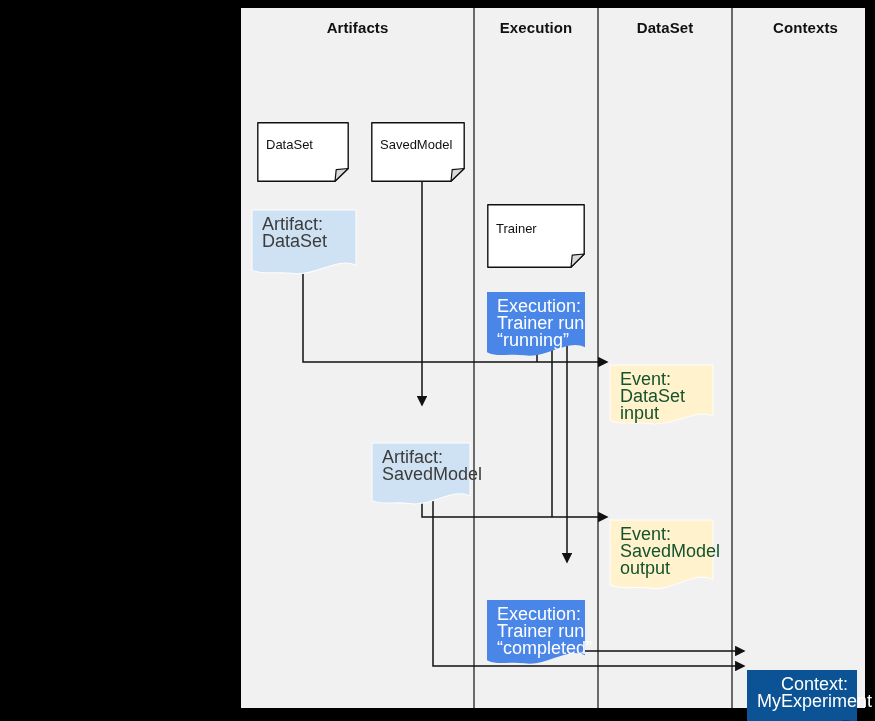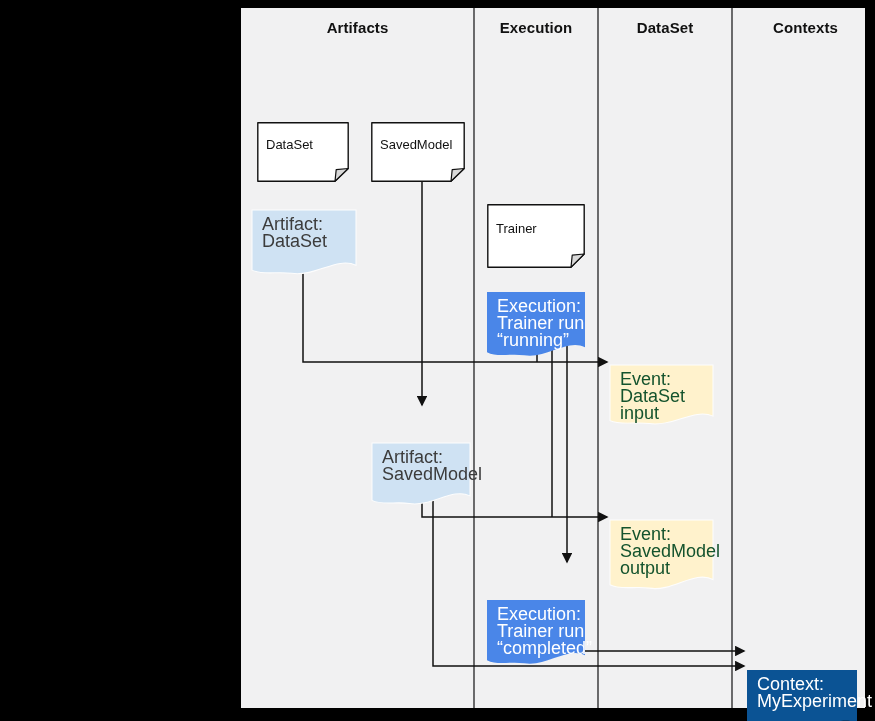--- a/index.html
+++ b/index.html
@@ -30,21 +30,21 @@
     position:absolute;left:10px;top:6px;font-size:18px;line-height:17px;
     white-space:pre-line;
   }
   .flag-artifact .flag-shape{fill:#cfe2f3;stroke:#fdfdfd;stroke-width:1;}
   .flag-artifact .flag-label{color:#3c3c3c;}
   .flag-event .flag-shape{fill:#fff2cc;stroke:#fdfdfd;stroke-width:1;}
   .flag-event .flag-label{color:#14532d;}
   .flag-execution .flag-shape{fill:#4a86e8;stroke:none;}
   .flag-execution .flag-label{color:#fff;}
   .flag-context .flag-shape{fill:#0b5394;stroke:none;}
-  .flag-context .flag-label{color:#fff;}
+  .flag-context .flag-label{color:#fff;text-align:center;}
 </style>
 </head>
 <body>
 
 <div class="canvas">
 
   <svg class="overlay" viewBox="0 0 624 700">
     <defs>
       <marker id="arr" viewBox="0 0 10 10" refX="8.5" refY="5" markerWidth="7" markerHeight="7" orient="auto">
         <path d="M0,0 L10,5 L0,10 Z" fill="#111"></path>

